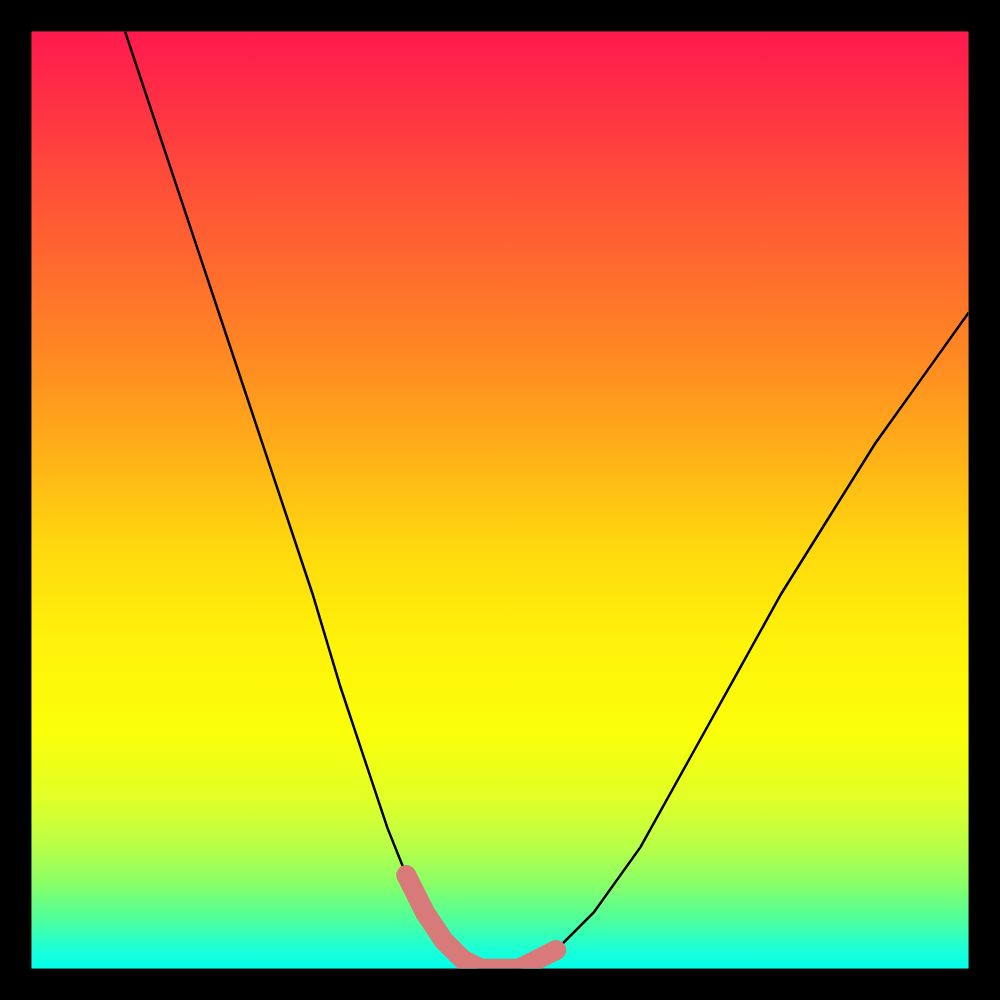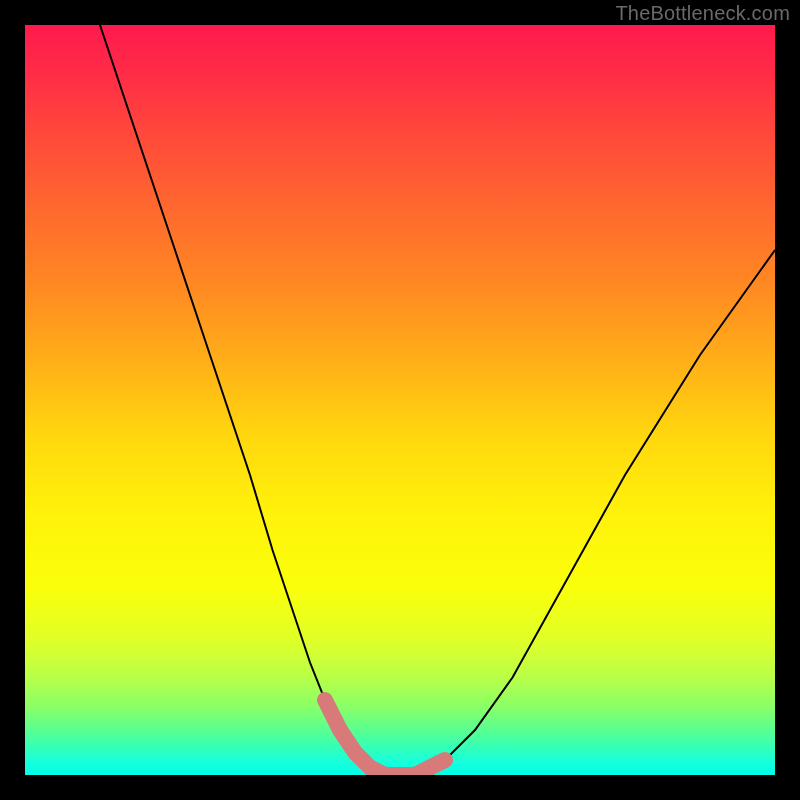--- a/index.html
+++ b/index.html
@@ -59,21 +59,20 @@
     font-weight: 500;
     letter-spacing: 0.2px;
     user-select: none;
   }
 </style>
 </head>
 <body>
 
 <div class="frame">
 
-  <div class="watermark">TheBottleneck.com</div>
 
   <div class="plot">
     <div class="gradient"></div>
 
     <svg class="curve" viewBox="0 0 100 100" preserveAspectRatio="none">
 
       <path d="M10.00 0.00 L15.00 15.00 L20.00 30.00 L25.00 45.00 L30.00 60.00 L33.00 70.00 L36.00 79.00 L38.00 85.00 L40.00 90.00 L42.00 94.00 L44.00 97.00 L46.00 99.00 L48.00 100.00 L50.00 100.00 L52.00 100.00 L56.00 98.00 L60.00 94.00 L65.00 87.00 L70.00 78.00 L75.00 69.00 L80.00 60.00 L85.00 52.00 L90.00 44.00 L95.00 37.00 L100.00 30.00" id="main-curve" fill="none" stroke="#000" stroke-width="2" vector-effect="non-scaling-stroke"></path>
 
       <path d="M40.00 90.00 L42.00 94.00 L44.00 97.00 L46.00 99.00 L48.00 100.00 L50.00 100.00 L52.00 100.00 L54.00 99.00 L56.00 98.00" id="highlight-curve" fill="none" stroke="#d87a7a" stroke-width="16" stroke-linecap="round" vector-effect="non-scaling-stroke"></path>
     </svg>

